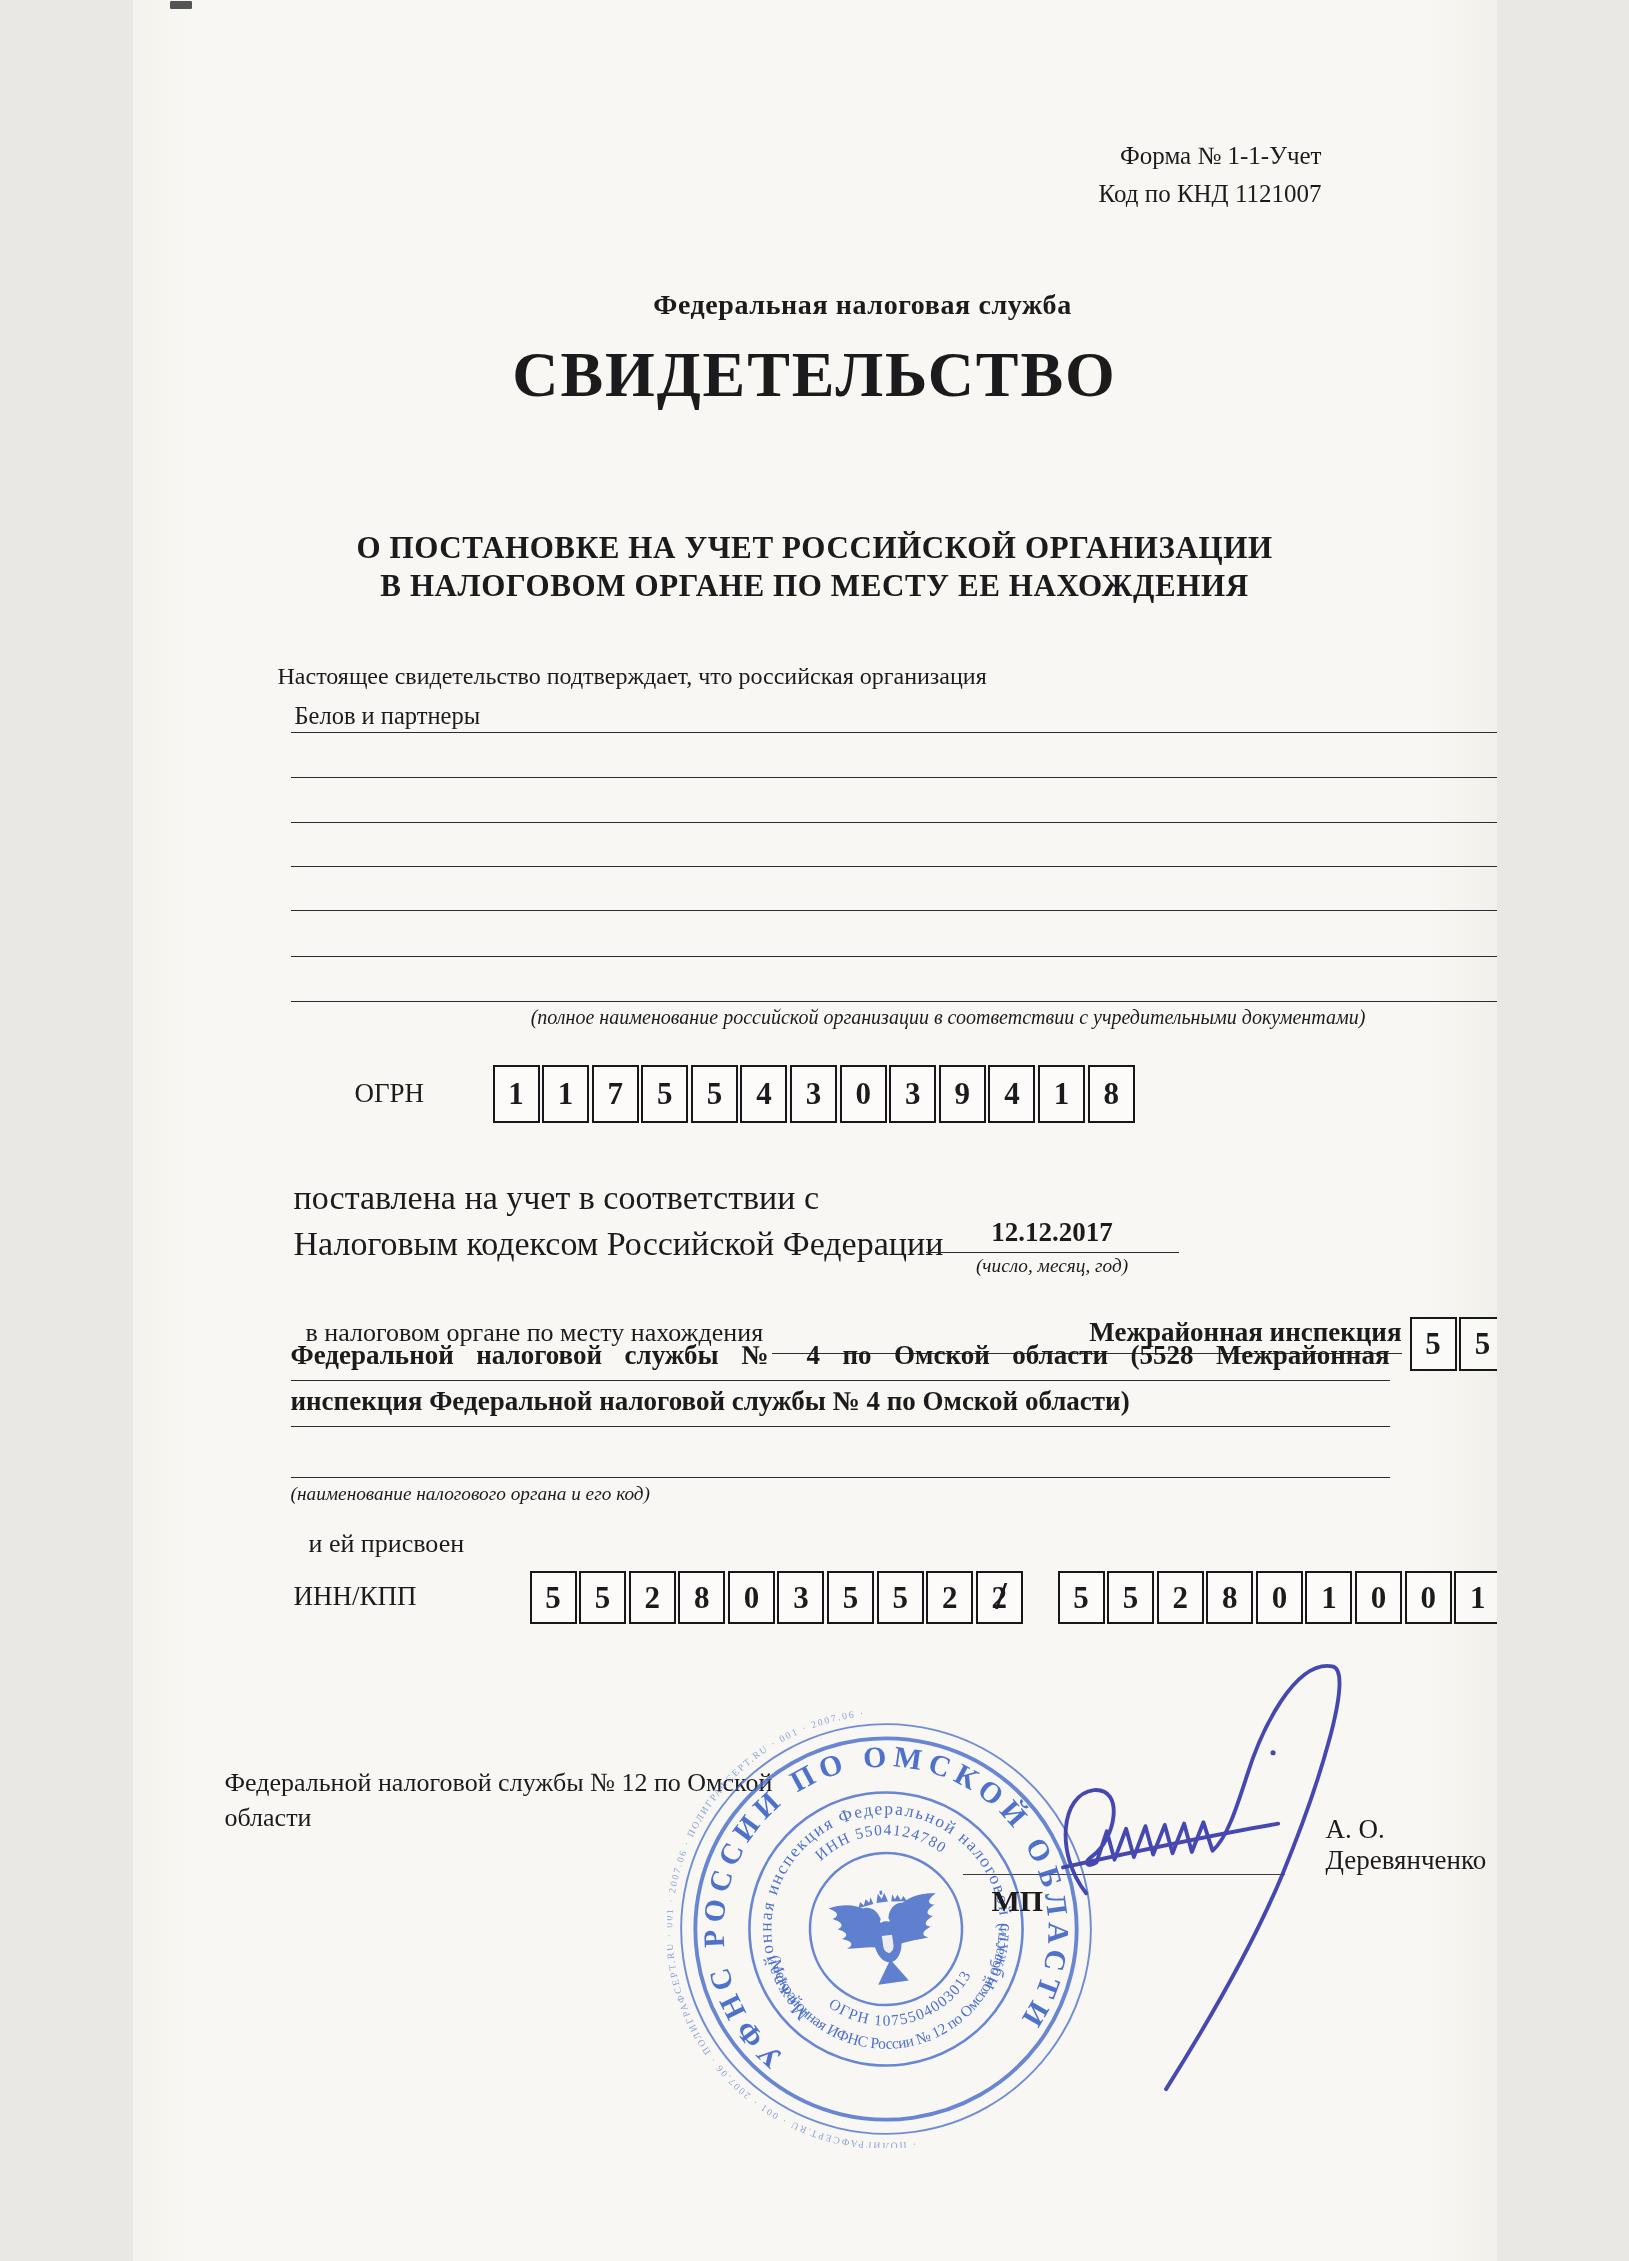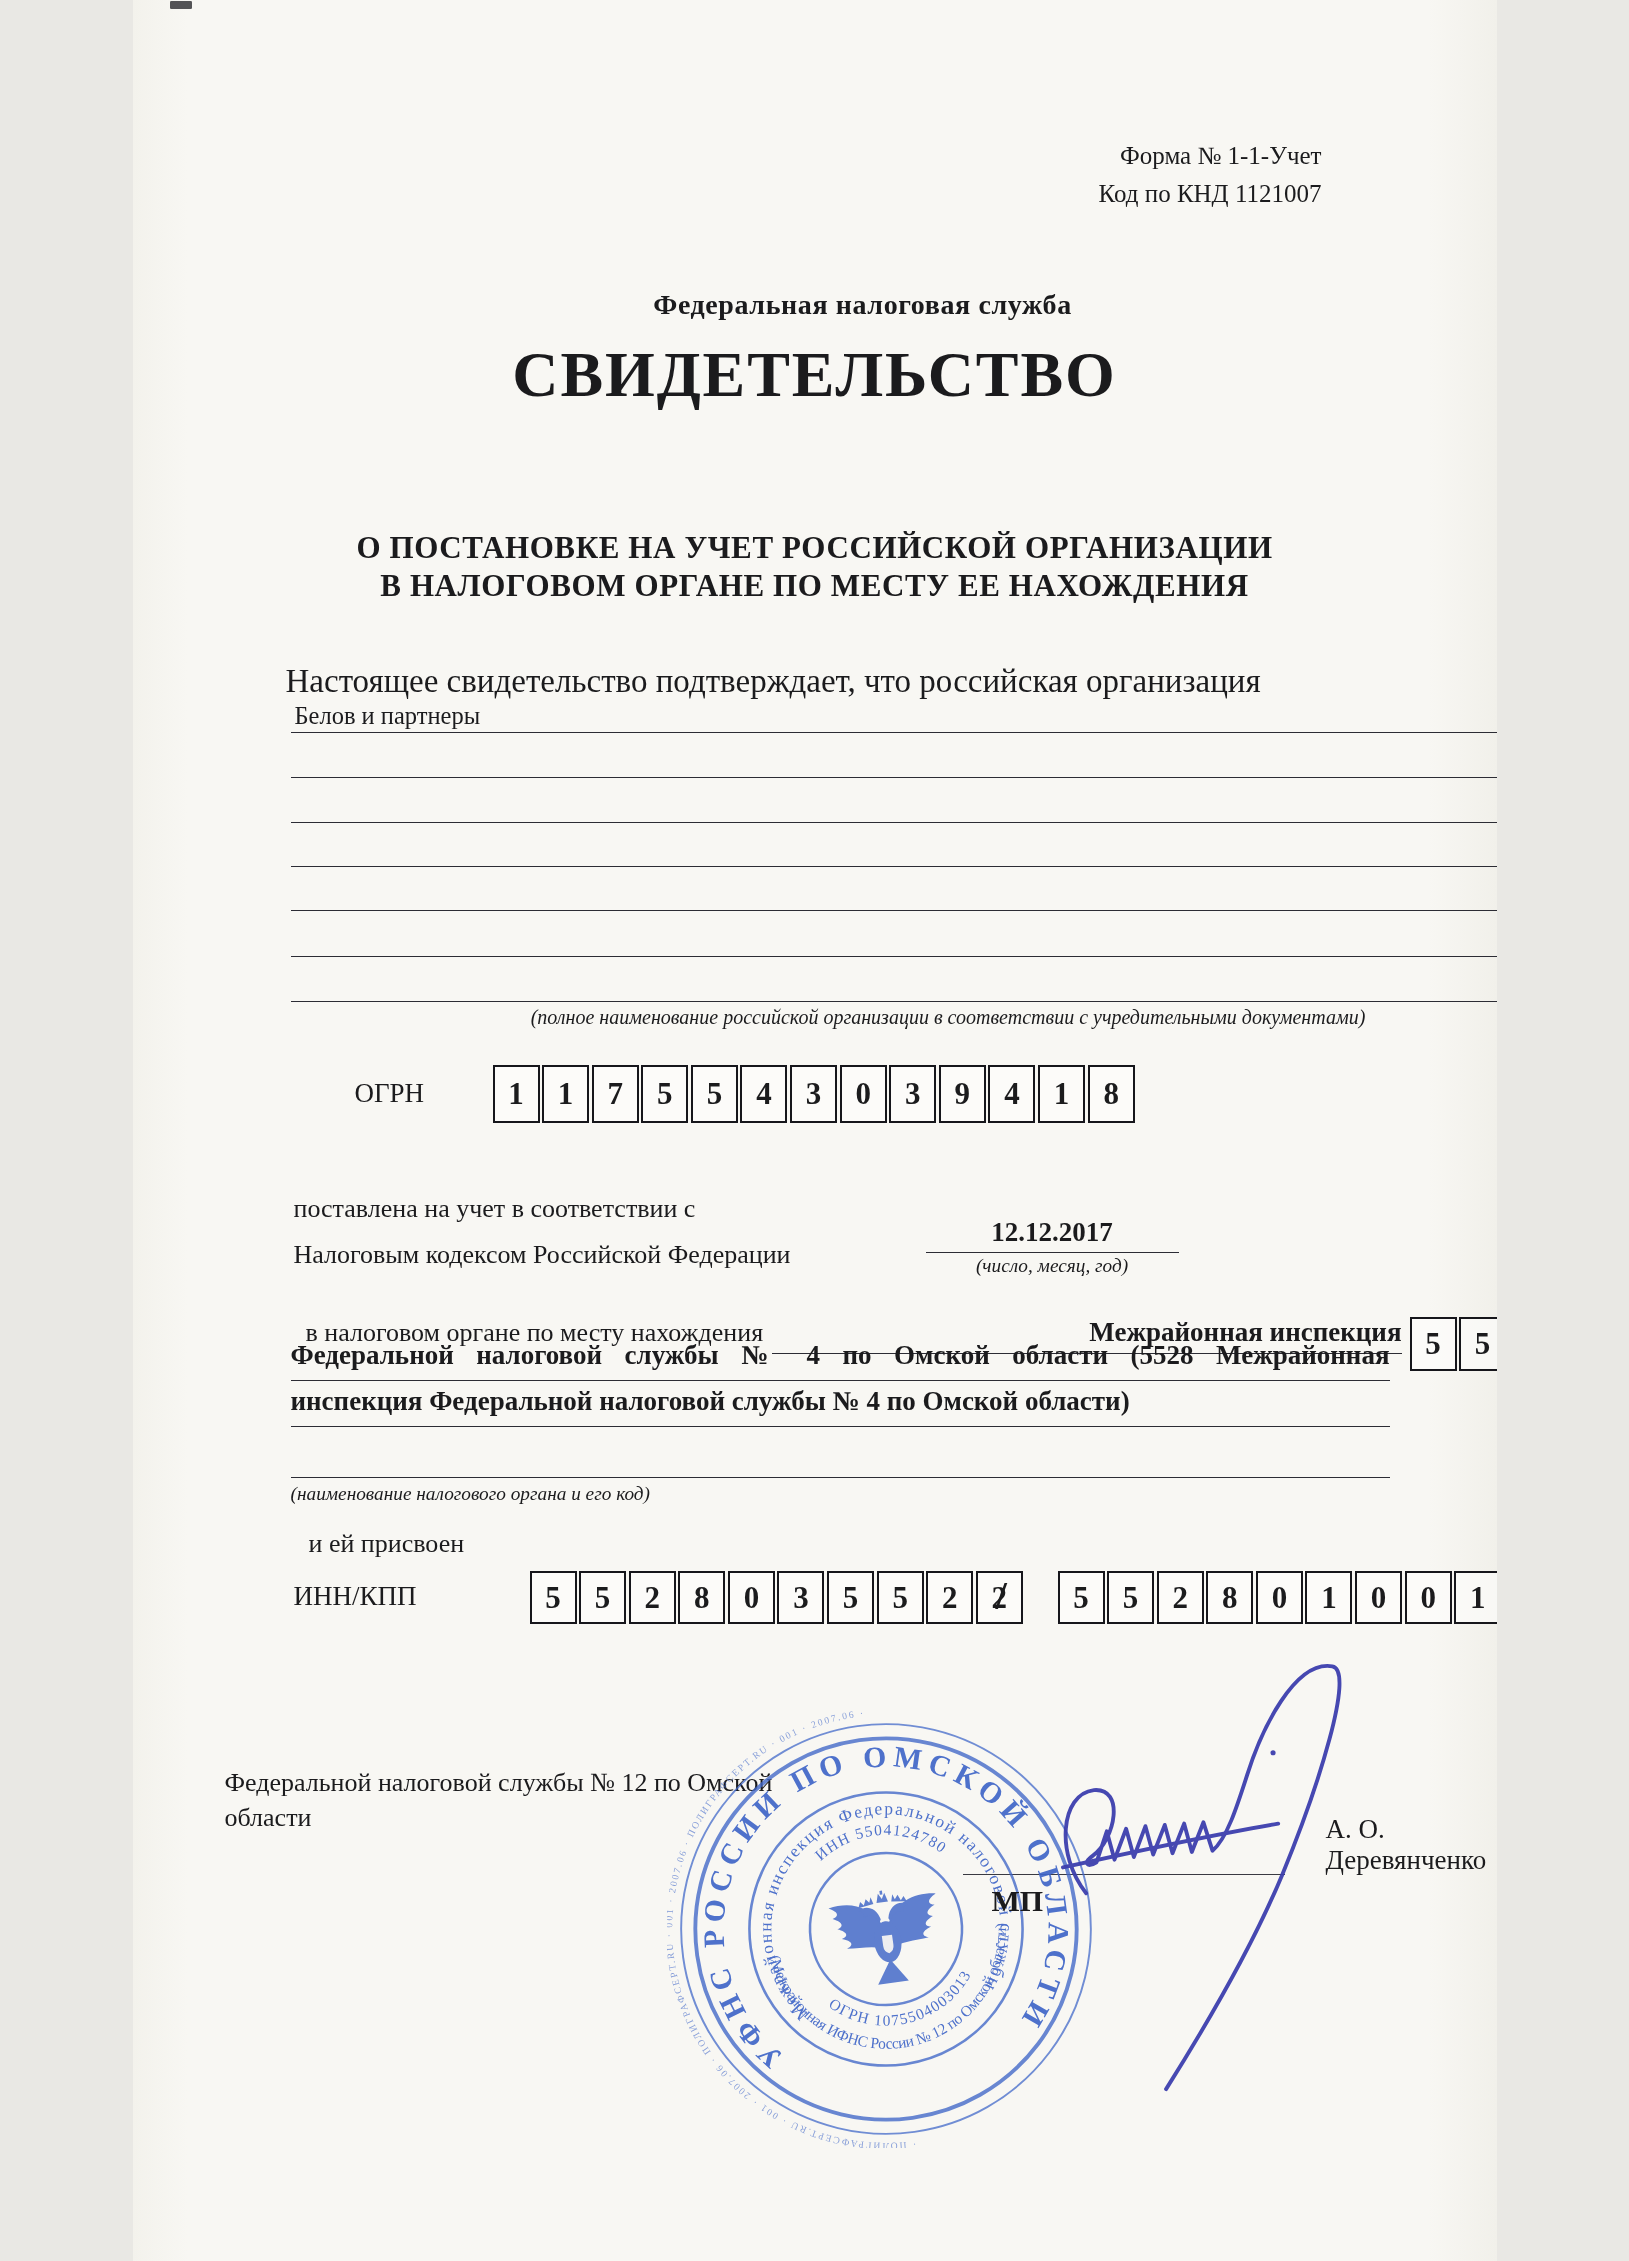--- a/index.html
+++ b/index.html
@@ -12,35 +12,35 @@
     font-family:"Liberation Serif", serif;
     color:#1b1b1d;
     overflow:hidden;
   }
   .abs{position:absolute;}
   .ctr{width:100%;text-align:center;}
   .form-code{top:137px;right:175px;font-size:25px;line-height:1.5;text-align:right;}
   .agency{top:289px;font-size:28px;font-weight:bold;letter-spacing:0.6px;padding-left:48px;}
   .doc-title{top:338px;font-size:64px;font-weight:bold;letter-spacing:1.9px;}
   .subtitle{top:529px;font-size:31px;font-weight:bold;line-height:1.22;letter-spacing:0.6px;}
-  .intro{left:153px;top:663px;font-size:33px;}
+  .intro{left:145px;top:663px;font-size:24px;}
   .org-name{left:162px;top:702px;font-size:24.5px;}
   .rule{left:158px;width:1315px;border-top:1.9px solid #2c2c34;height:0;}
   .org-caption{left:158px;width:1315px;top:1006px;text-align:center;font-size:20px;font-style:italic;}
   .field-label{font-size:27px;}
   .cellrow{display:flex;gap:2.6px;}
   .cell{
     width:43px;border:2.6px solid #16161b;box-sizing:content-box;
     display:flex;align-items:center;justify-content:center;
     font-weight:bold;font-size:31px;background:rgba(255,255,255,.5);
   }
   .h92 .cell{height:54px;}
   .h84 .cell{height:49px;}
   .h86 .cell{height:50px;}
-  .reg{left:161px;font-size:26px;margin-top:15px;}
+  .reg{left:161px;font-size:34px;}
   .date-wrap{left:793px;top:1217px;width:253px;text-align:center;}
   .date-val{font-size:27px;font-weight:bold;border-bottom:1.9px solid #2c2c34;padding-bottom:3.9px;}
   .date-cap{font-size:19.3px;font-style:italic;margin-top:2.6px;}
   .auth-lineA{left:173px;top:1293px;width:1096px;display:flex;font-size:26px;align-items:baseline;margin-top:24px;}
   .auth-lineA .plain{white-space:nowrap;}
   .auth-lineA .filled{flex:1;text-align:right;font-weight:bold;font-size:27px;border-bottom:1.9px solid #2c2c34;padding-bottom:5.2px;margin-left:9px;}
   .auth-line{left:158px;width:1099px;font-size:27px;font-weight:bold;border-bottom:1.9px solid #2c2c34;padding-bottom:9px;}
   .just{text-align:justify;text-align-last:justify;}
   .auth-caption{left:158px;width:1099px;top:1483px;font-size:19.3px;font-style:italic;}
   .assigned{left:176px;top:1529px;font-size:26px;}

